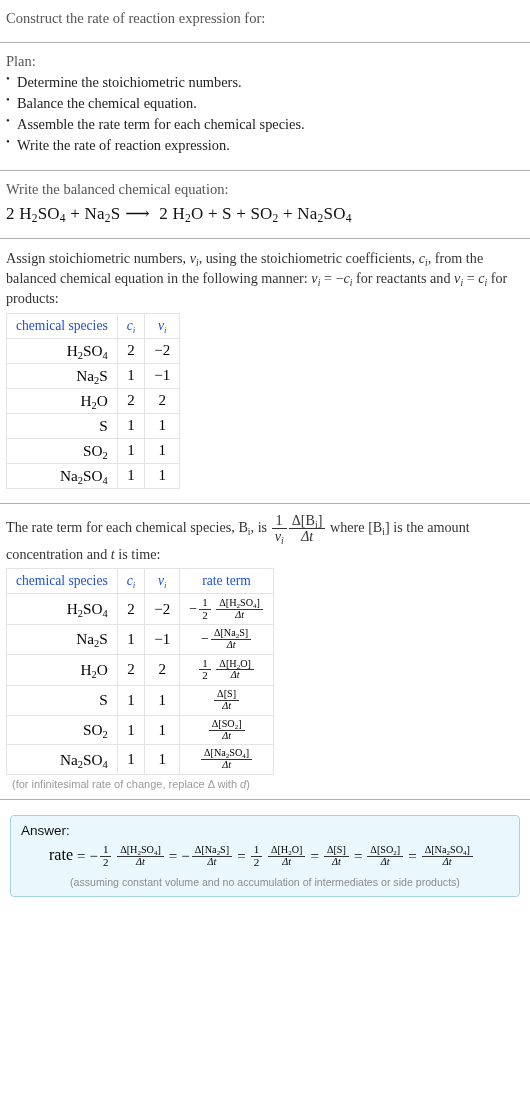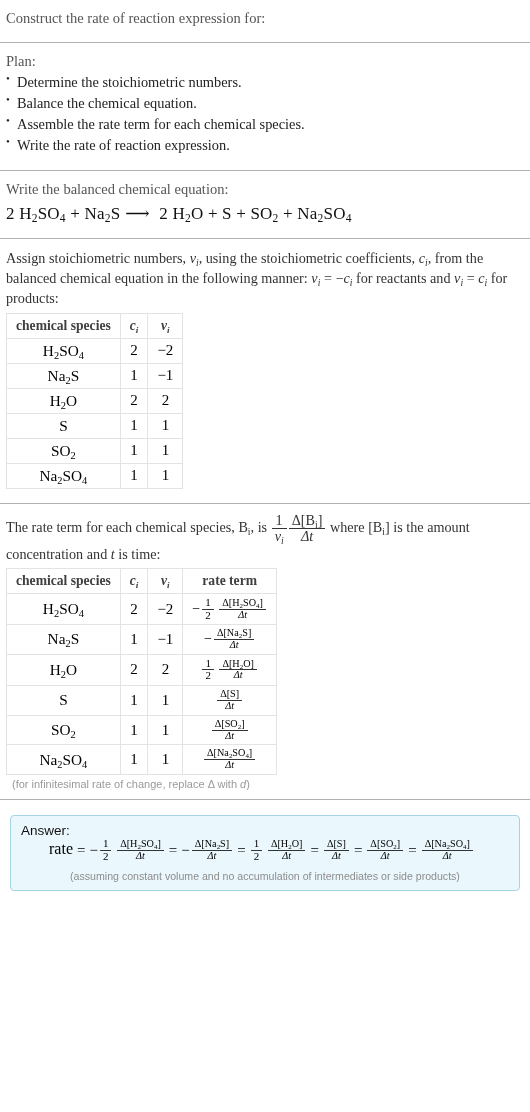--- a/index.html
+++ b/index.html
@@ -40,28 +40,28 @@
     margin-top: 4px;
     background: #fff;
     font-size: 14px;
   }
   table.wa th, table.wa td {
     border: 1px solid #e3e3e3;
     padding: 3px 9px;
     vertical-align: middle;
   }
   table.wa thead th {
-    color: #404040;
-    font-weight: bold;
+    color: #1d4ed8;
+    font-weight: normal;
     font-size: 13.6px;
     padding: 4px 9px;
     text-align: center;
   }
   table.wa thead th.species-h { text-align: center; }
-  td.species { text-align: center;  font-size: 15.3px; white-space: nowrap; padding: 4px 10px; }
+  td.species { text-align: right;  font-size: 15.3px; white-space: nowrap; padding: 4px 10px; }
   td.num     { text-align: center; font-size: 15px; min-width: 26px; }
   td.rate    { text-align: center; padding: 2px 10px; }
 
   
   .frac { display: inline-block; vertical-align: middle; text-align: center; line-height: 1.06; margin: 0 1px; }
   .frac .n { display: block; padding: 0 3px; }
   .frac .d { display: block; border-top: 1px solid #333; padding: 0 3px; }
   .fr-sm { font-size: 11px; }
   .fr-xs { font-size: 10.2px; }
   .neg { display: inline-block; vertical-align: middle; margin-right: 1px; }
@@ -72,20 +72,21 @@
     border: 1px solid #a7d4e4;
     background: #eaf7fc;
     border-radius: 4px;
     margin: 6px 4px 0 4px;
     padding: 7px 10px 8px 10px;
   }
   .answer-label {
     font-family: "Liberation Sans", "DejaVu Sans", sans-serif;
     font-size: 13.5px;
     color: #111;
+    margin-bottom: 6px;
   }
   .answer-eq { text-align: left; padding-left: 28px; font-size: 15px; white-space: nowrap; }
   .answer-eq .eqsign { padding: 0 4px; display: inline-block; vertical-align: middle; }
   .caveat {
     font-family: "Liberation Sans", "DejaVu Sans", sans-serif;
     font-size: 10.6px;
     color: #8d8d8d;
     text-align: center;
     margin-top: 8px;
   }

